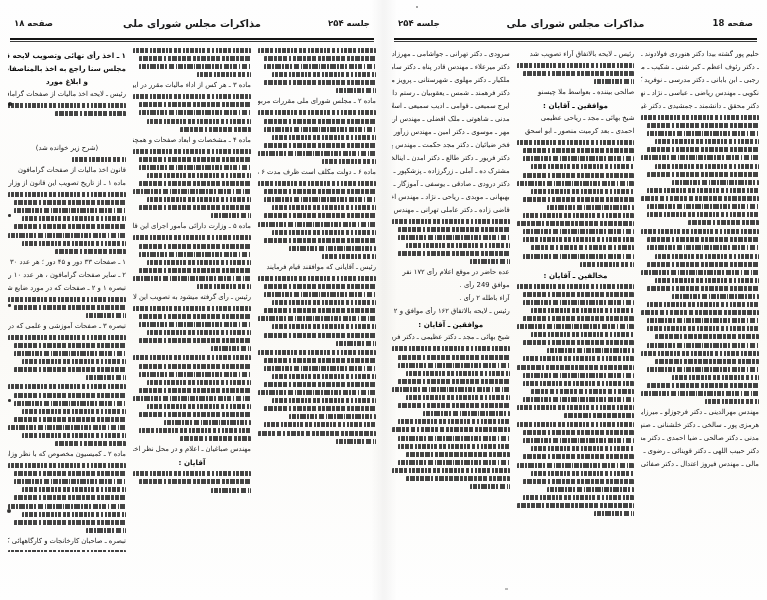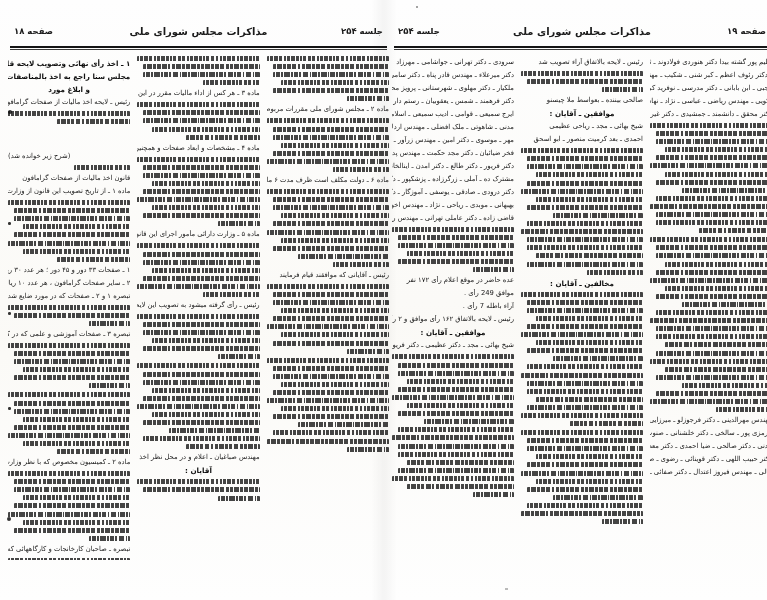--- a/index.html
+++ b/index.html
@@ -8,21 +8,21 @@
     font-family:"DejaVu Sans","Liberation Sans",sans-serif;
     background:#fdfdfb;
   }
   
   #scan{
     position:absolute;inset:0;
     background:
       linear-gradient(180deg, rgba(255,255,255,0) 0%, rgba(248,246,240,.55) 55%, rgba(255,255,255,0) 100%),
       #fefefe;
   }
-  .page{position:absolute;top:12px;height:588px;width:383px;overflow:hidden;padding-left:13px;}
+  .page{position:absolute;top:4px;height:588px;width:383px;overflow:hidden;}
   #page-left{left:0;width:384px;}   
   #page-right{left:384px;width:383px;} 
 
   
   .hdr{position:absolute;top:14px;width:100%;height:22px;}
   .hdr .cell{position:absolute;top:0;font-size:8.5px;font-weight:bold;color:#1a1a1a;
              letter-spacing:.2px;white-space:nowrap;}
   .hdr .mid{left:50%;transform:translateX(-50%);font-size:10px;}
   .hdr .l{left:14px;}
   .hdr .r{right:14px;}
@@ -51,21 +51,21 @@
          mask-image:repeating-linear-gradient(90deg,#000 0 1.6px,transparent 1.6px 2.6px,#000 2.6px 7px,transparent 7px 8.1px,#000 8.1px 10px,transparent 10px 11.4px,#000 11.4px 17px,transparent 17px 18.3px);}
   .ln.w95{width:95%} .ln.w88{width:88%} .ln.w74{width:74%} .ln.w60{width:60%}
   .ln.w46{width:46%} .ln.w34{width:34%} .ln.w100{width:100%}
 
   
   .head{font-size:7.2px;font-weight:bold;color:#111;line-height:9px;
         margin:3px 0 3px 0;white-space:nowrap;overflow:hidden;}
   .head.ctr{text-align:center;}
   .sub{font-size:6.8px;color:#181818;line-height:9px;margin:2px 0 3px 0;
        white-space:nowrap;overflow:hidden;}
-  .sub.ctr{text-align:left;margin-top:28px;}
+  .sub.ctr{text-align:center;margin-top:28px;}
 
   
   .dot{position:absolute;width:4px;height:4px;border-radius:50%;background:#111;opacity:.85;}
   .dot.sm{width:2.5px;height:2.5px;}
 
   
   #gutter{position:absolute;left:371px;top:0;width:26px;height:600px;
           background:linear-gradient(90deg,rgba(0,0,0,0) 0%,rgba(0,0,0,.035) 45%,rgba(0,0,0,.035) 55%,rgba(0,0,0,0) 100%);}
   #speck1{position:absolute;left:416px;top:6px;width:2px;height:2px;background:#333;opacity:.6;border-radius:50%;}
   #speck2{position:absolute;left:505px;top:588px;width:3px;height:2px;background:#555;opacity:.4;}
@@ -371,21 +371,21 @@
   <div class="dot sm" style="left:8px;top:210px;"></div>
   <div class="dot sm" style="left:8px;top:300px;"></div>
   <div class="dot sm" style="left:8px;top:395px;"></div>
   <div class="dot" style="left:7px;top:505px;"></div>
 </div>
 
 <div class="page" id="page-right">
   <div class="hdr">
     <span class="cell l">جلسه ۲۵۴</span>
     <span class="cell mid">مذاکرات مجلس شورای ملی</span>
-    <span class="cell r">صفحه ۱۹</span>
+    <span class="cell r">صفحه 18</span>
   </div>
   <div class="rule"></div>
   <div class="rule thin"></div>
 
   <div class="cols">
     <div class="col">
         <div class="blk">
           <div class="sub">سرودی ـ دکتر تهرانی ـ جواشامی ـ مهرزاد</div>
         </div>
         <div class="blk">
@@ -434,21 +434,21 @@
             <div class="ln b w34"></div>
           </div>
         </div>
         <div class="blk">
           <div class="sub">عده حاضر در موقع اعلام رأی ۱۷۲ نفر</div>
         </div>
         <div class="blk">
           <div class="sub">موافق 249 رأی .</div>
         </div>
         <div class="blk">
-          <div class="sub">آراء باطله 7 رأی .</div>
+          <div class="sub">آراء باطله ۲ رأی .</div>
         </div>
         <div class="blk">
           <div class="sub">رئیس ـ لایحه بالاتفاق ۱۶۲ رأی موافق و ۲ رأی باطله تصویب</div>
         </div>
         <div class="blk">
           <div class="head ctr">موافقین ـ آقایان :</div>
         </div>
         <div class="blk">
           <div class="sub">شیخ بهائی ـ مجد ـ دکتر عظیمی ـ دکتر فریور</div>
         </div>

